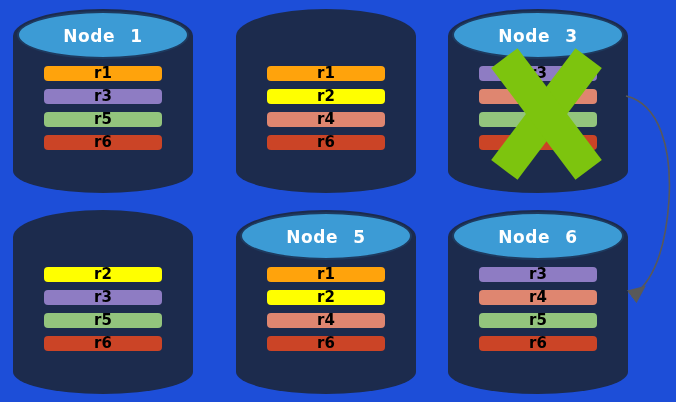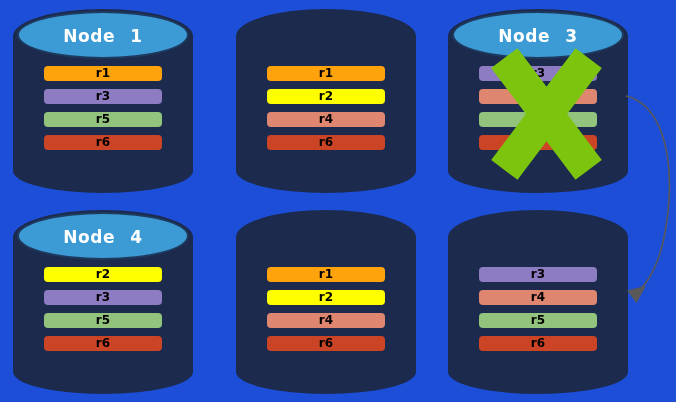--- a/index.html
+++ b/index.html
@@ -66,21 +66,21 @@
   }
   .bar {
     height: 15px;
     border-radius: 4px;
     display: flex;
     align-items: center;
     justify-content: center;
   }
   .bar span {
     color: #000000;
-    font-size: 12px;
+    font-size: 15px;
     font-weight: bold;
     line-height: 15px;
   }
   
   .x-mark {
     position: absolute;
     left: 468px;
     top: 48px;
     width: 156px;
     height: 132px;
@@ -165,59 +165,62 @@
           <span></span>
         </div>
       <div class="bar" style="background: rgb(203, 68, 38);">
           <span></span>
         </div>
     </div>
   </div>
 
   <div class="node pos-3">
     <div class="cyl-body" style="background: rgb(28, 43, 77);"></div>
-    <div class="cyl-top" style="background: rgb(60, 155, 213); border-color: rgb(30, 58, 95);">
-      <span class="node-title">Node 4</span>
-    </div>
     <div class="bars">
       <div class="bar" style="background: rgb(255, 255, 0);">
           <span>r2</span>
         </div>
       <div class="bar" style="background: rgb(142, 124, 195);">
           <span>r3</span>
         </div>
       <div class="bar" style="background: rgb(147, 196, 125);">
           <span>r5</span>
         </div>
       <div class="bar" style="background: rgb(203, 68, 38);">
           <span>r6</span>
         </div>
     </div>
   </div>
 
   <div class="node pos-4">
     <div class="cyl-body" style="background: rgb(28, 43, 77);"></div>
+    <div class="cyl-top" style="background: rgb(60, 155, 213); border-color: rgb(30, 58, 95);">
+      <span class="node-title">Node 5</span>
+    </div>
     <div class="bars">
       <div class="bar" style="background: rgb(255, 163, 12);">
           <span>r1</span>
         </div>
       <div class="bar" style="background: rgb(255, 255, 0);">
           <span>r2</span>
         </div>
       <div class="bar" style="background: rgb(223, 134, 112);">
           <span>r4</span>
         </div>
       <div class="bar" style="background: rgb(203, 68, 38);">
           <span>r6</span>
         </div>
     </div>
   </div>
 
   <div class="node pos-5">
     <div class="cyl-body" style="background: rgb(28, 43, 77);"></div>
+    <div class="cyl-top" style="background: rgb(60, 155, 213); border-color: rgb(30, 58, 95);">
+      <span class="node-title">Node 6</span>
+    </div>
     <div class="bars">
       <div class="bar" style="background: rgb(142, 124, 195);">
           <span>r3</span>
         </div>
       <div class="bar" style="background: rgb(223, 134, 112);">
           <span>r4</span>
         </div>
       <div class="bar" style="background: rgb(147, 196, 125);">
           <span>r5</span>
         </div>

